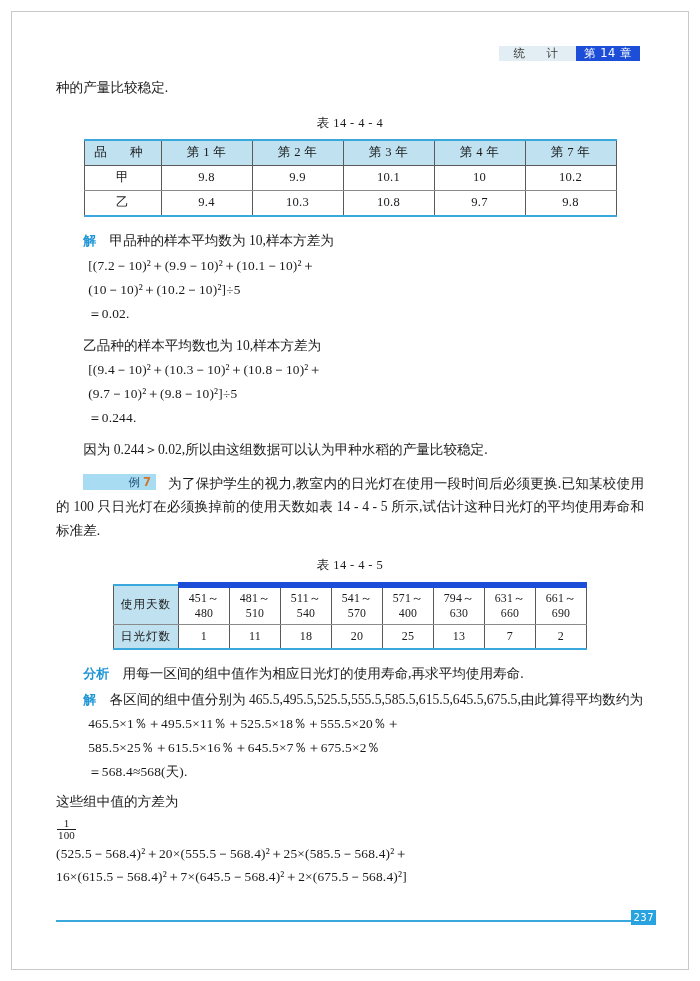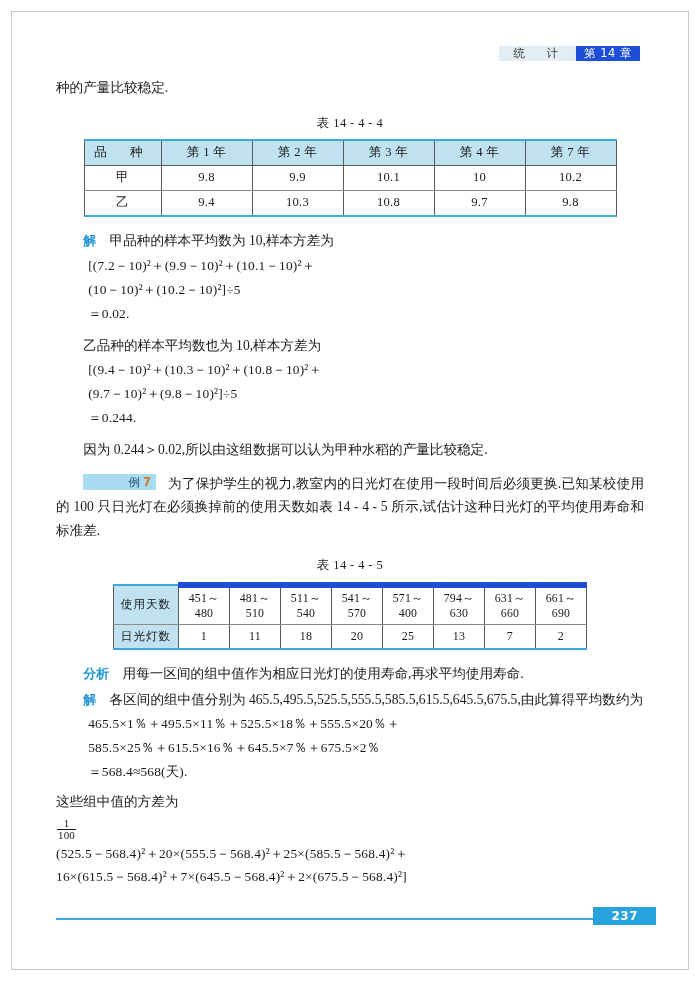--- a/index.html
+++ b/index.html
@@ -212,23 +212,23 @@
   }
   .footer-rule {
     flex: 1;
     height: 2px;
     background: #3aa8dd;
   }
   .page-num {
     background: #29a3e0;
     color: #ffffff;
     font-family: "DejaVu Sans", "Liberation Sans", sans-serif;
-    font-size: 12px;
-    font-weight: bold;
-    padding: 2px 18px;
+    font-size: 10px;
+    font-weight: normal;
+    padding: 2px 2px;
     margin-bottom: 6px;
     letter-spacing: 0.5px;
   }
 </style>
 </head>
 <body>
 
 <div class="page">
   <div class="page-frame"></div>
 

